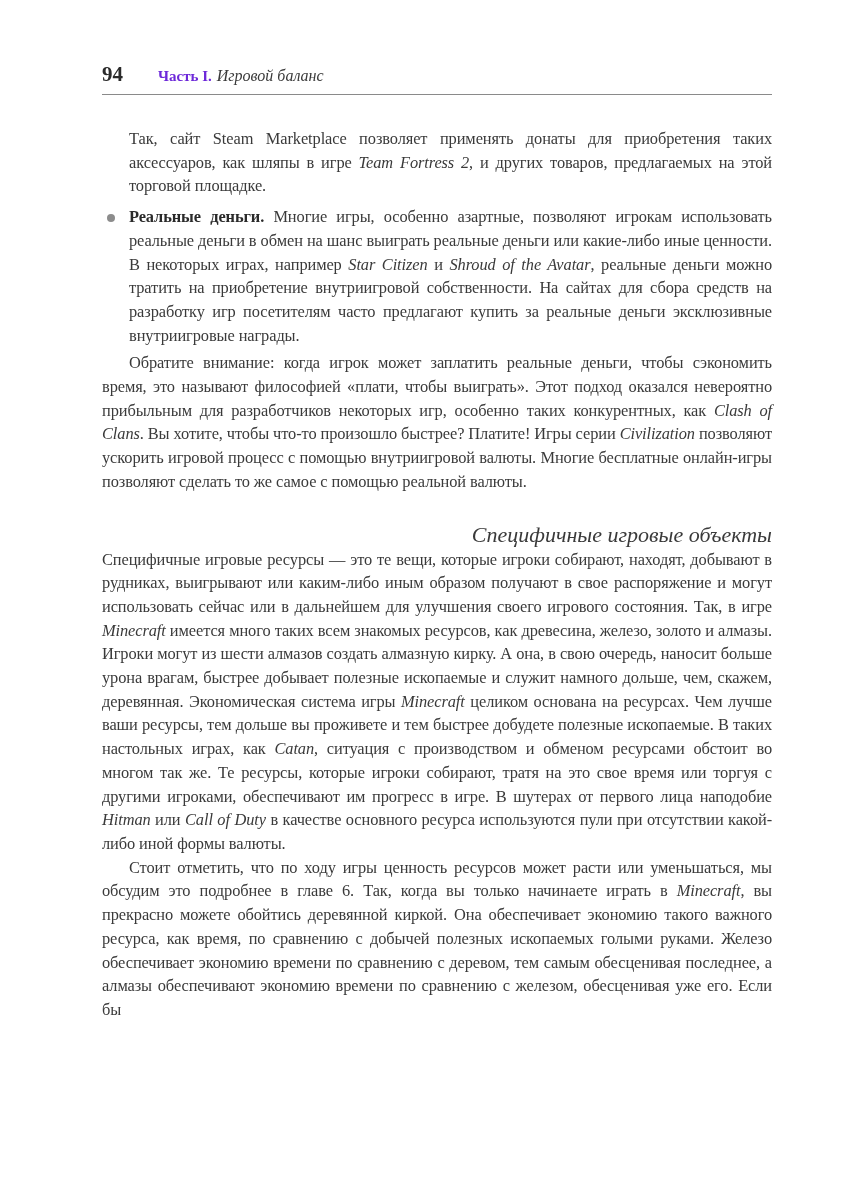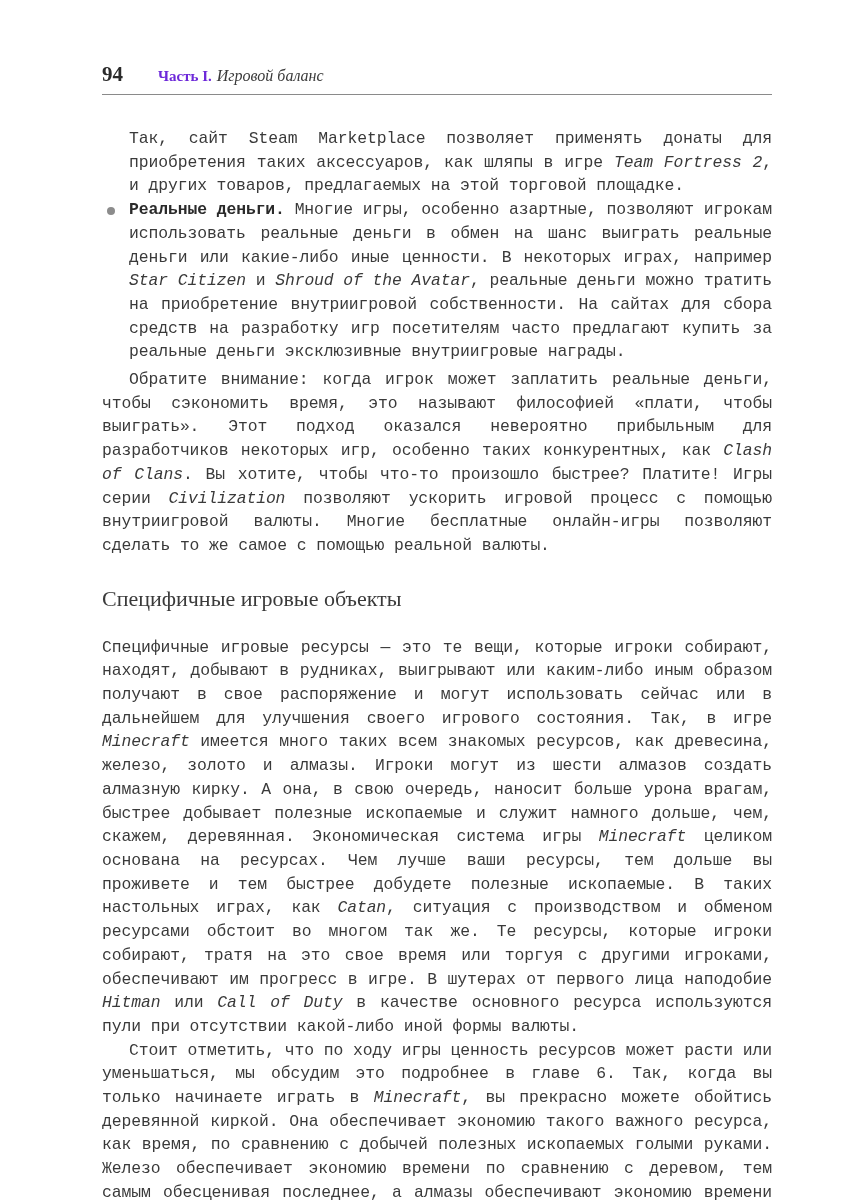--- a/index.html
+++ b/index.html
@@ -11,37 +11,37 @@
   }
   .running-head {
     display: flex; align-items: baseline; height: 32px;
     border-bottom: 1.5px solid #8a8a8a;
   }
   .folio { font-weight: bold; font-size: 21px; color: #2a2a2a; width: 56px; }
   .part-label { font-weight: bold; font-size: 15px; color: #6d28d9; margin-right: 5px; }
   .part-title { font-size: 16px; color: #3a3a3a; font-style: italic; }
   .body-text {
     font-size: 16.4px; line-height: 23.7px; text-align: justify;
-    letter-spacing: -0.1px; margin: 0; font-family: Liberation Mono, monospace;
+    letter-spacing: -0.1px; margin: 0;
   }
   .indent-block { padding-left: 27px; }
   .p-first { margin-top: 32px; }
-  .bullet-item { position: relative; padding-left: 27px; }
+  .bullet-item { position: relative; padding-left: 27px; margin-top: 7px; }
   .bullet-dot {
     position: absolute; left: 5px; top: 9px; width: 8px; height: 8px;
     border-radius: 50%; background: #8c8c8c;
   }
   .bold { font-weight: bold; color: #2a2a2a; }
   .ital { font-style: italic; }
   .para-indent { text-indent: 27px; }
   .p-notice { margin-top: 4px; }
   .section-heading {
     font-family: "Liberation Serif", "DejaVu Serif", serif;
-    font-size: 22px; color: #3a3a3a;
-    margin: 28px 0 24px 0; font-weight: normal;
+    font-style: italic; font-size: 22px; color: #3a3a3a;
+    margin: 28px 0 0 0; font-weight: normal; text-align: right;
   }
 </style>
 </head>
 <body>
 
 <div class="page">
   <div class="running-head">
     <span class="folio">94</span>
     <span class="part-label">Часть I.</span>
     <span class="part-title">Игровой баланс</span>

